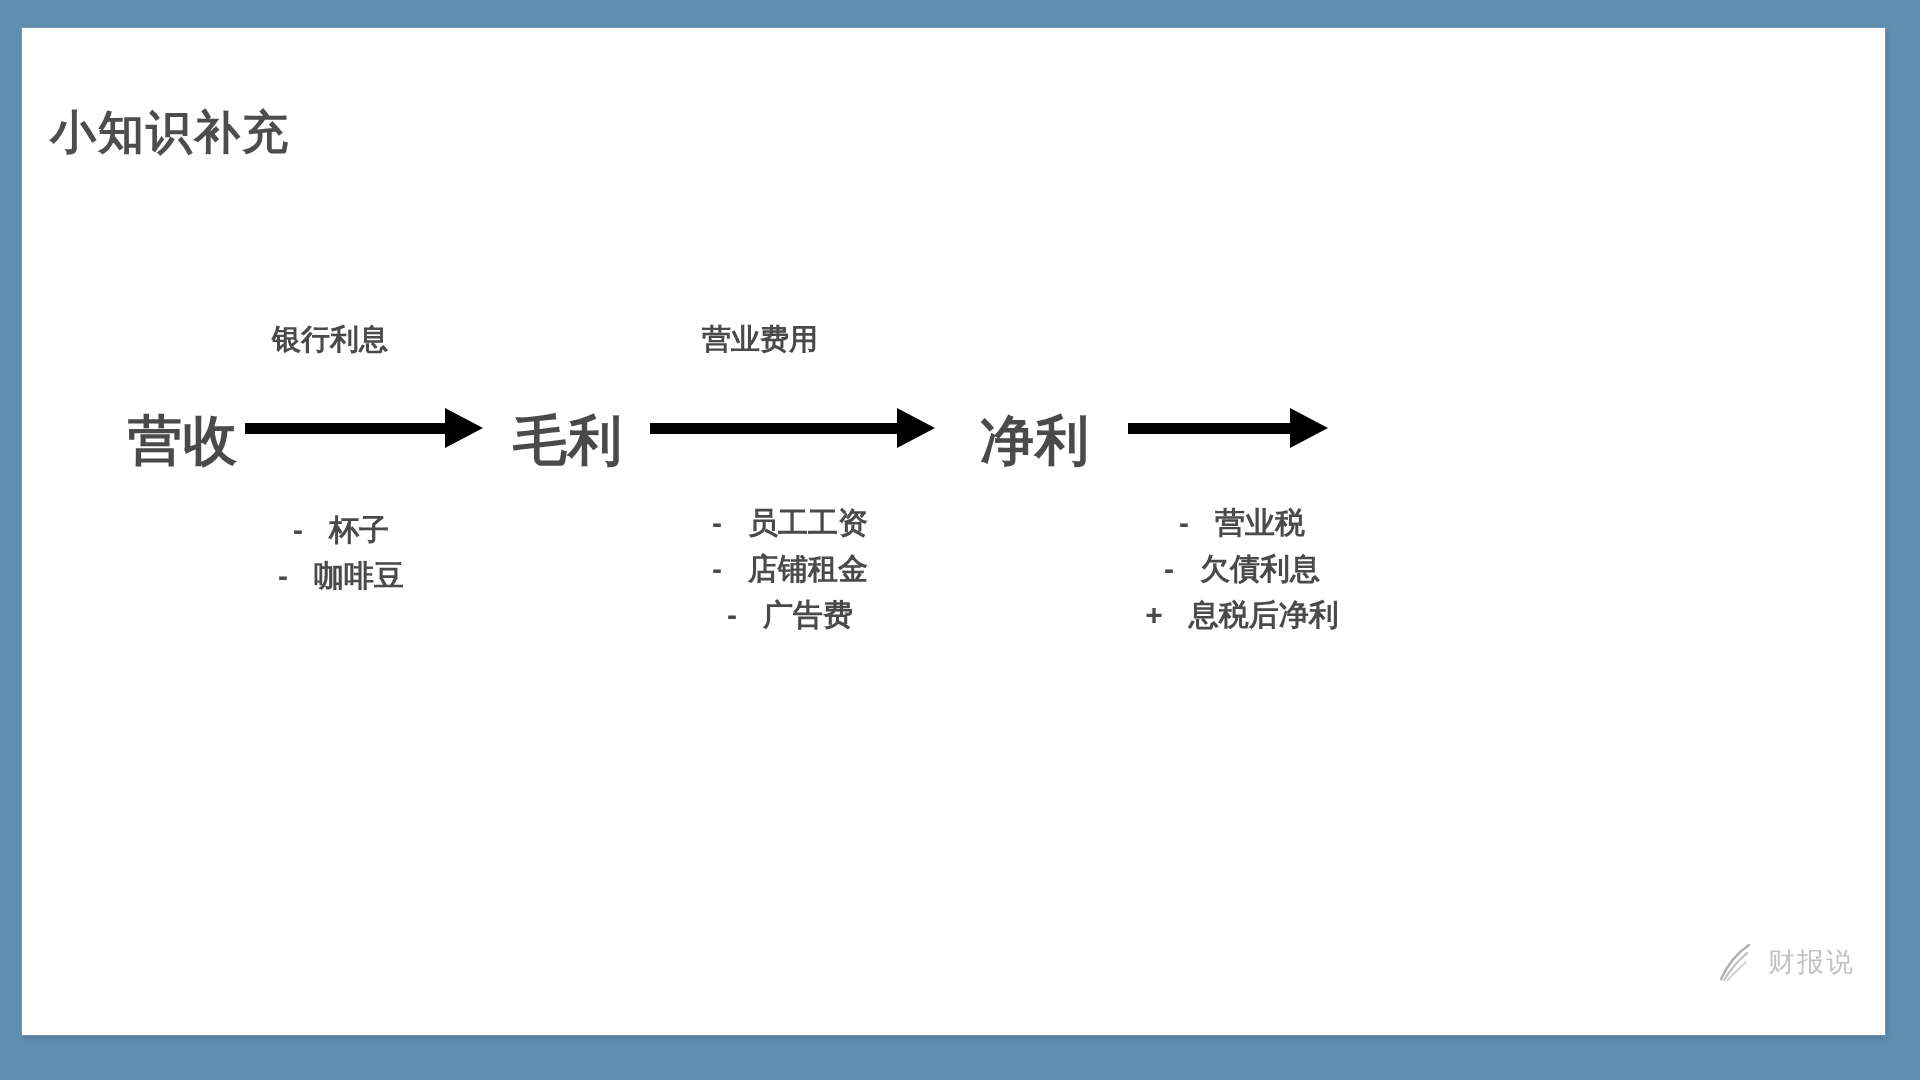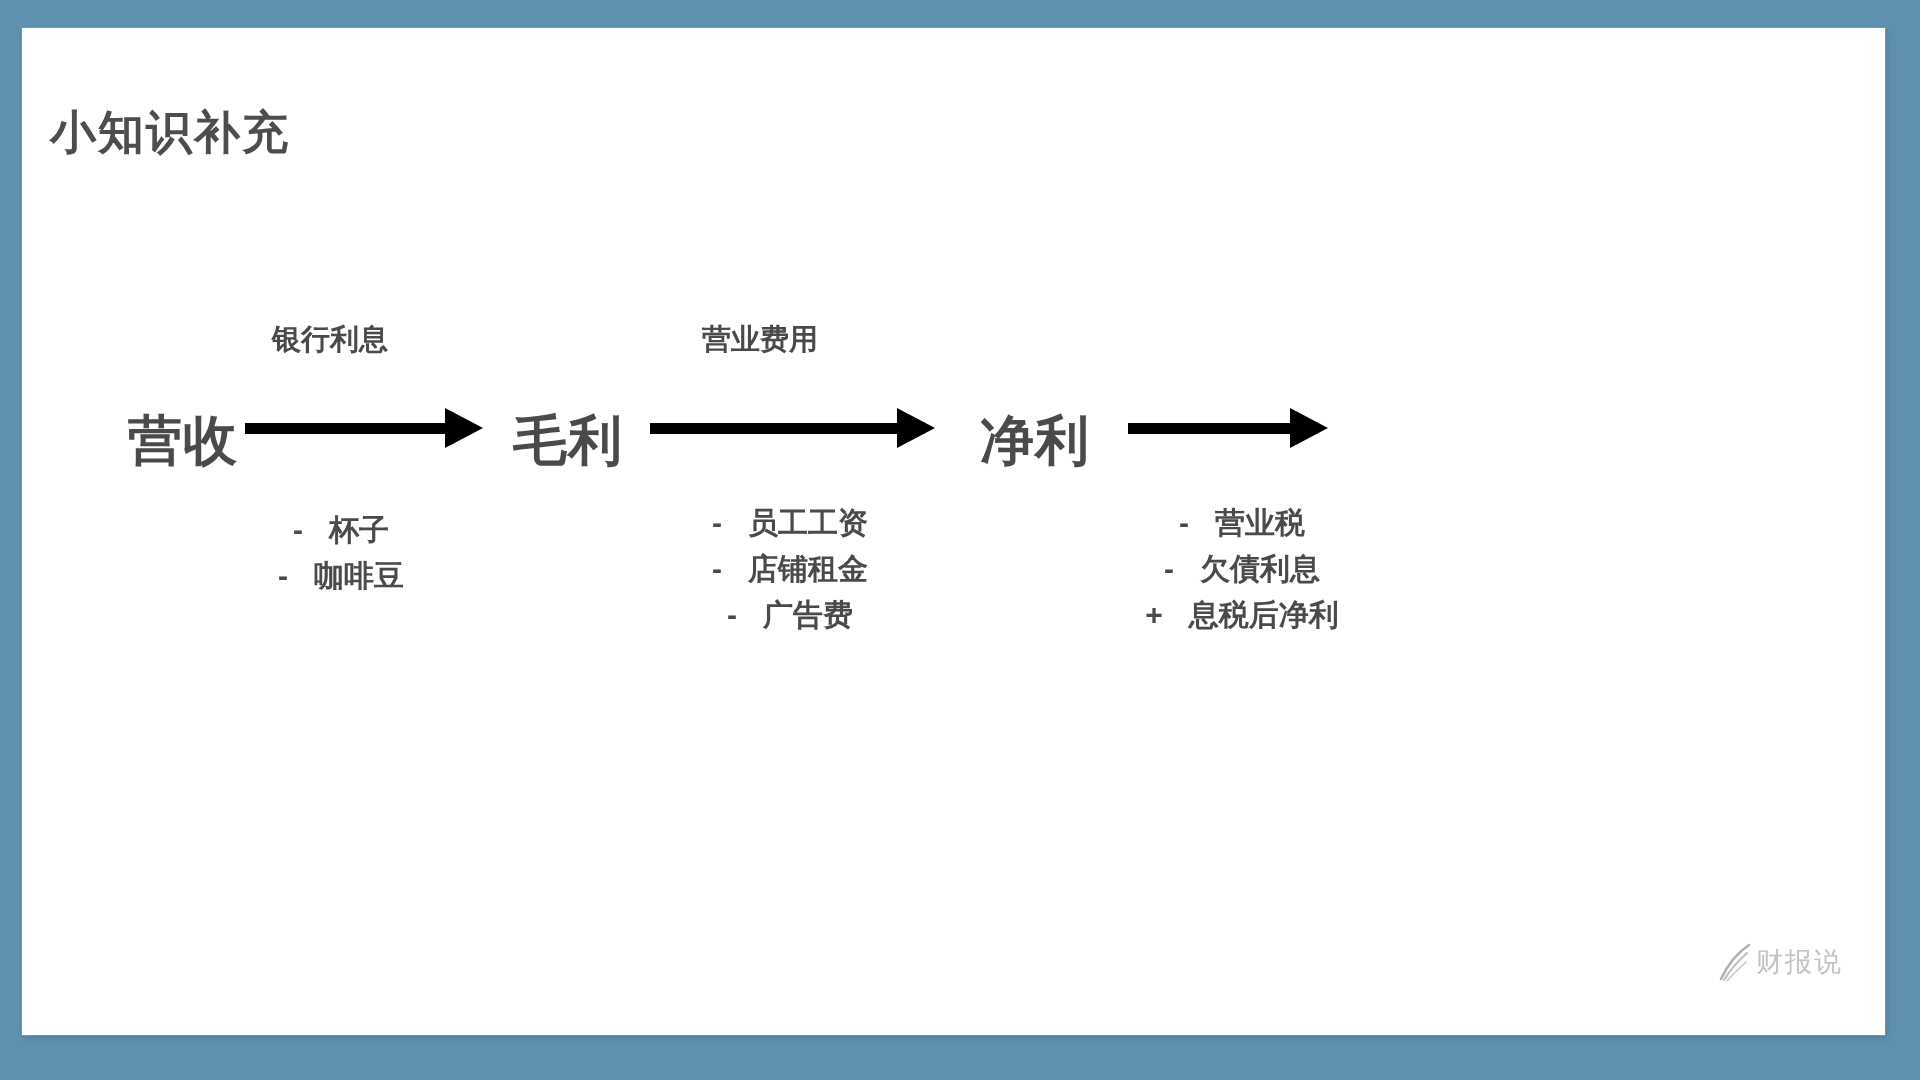--- a/index.html
+++ b/index.html
@@ -80,20 +80,21 @@
     white-space:nowrap;
   }
   .itemlist .sign{
     margin-right:26px;
   }
   .logo{
     position:absolute;
     left:1718px;top:943px;
     display:flex;align-items:center;
     color:var(--logo);
+    gap:12px;
   }
   .logo svg{display:block;margin-right:6px;}
   .logo .logo-text{
     font-size:27px;
     letter-spacing:2px;
     color:var(--logo);
   }
 </style>
 </head>
 <body>

